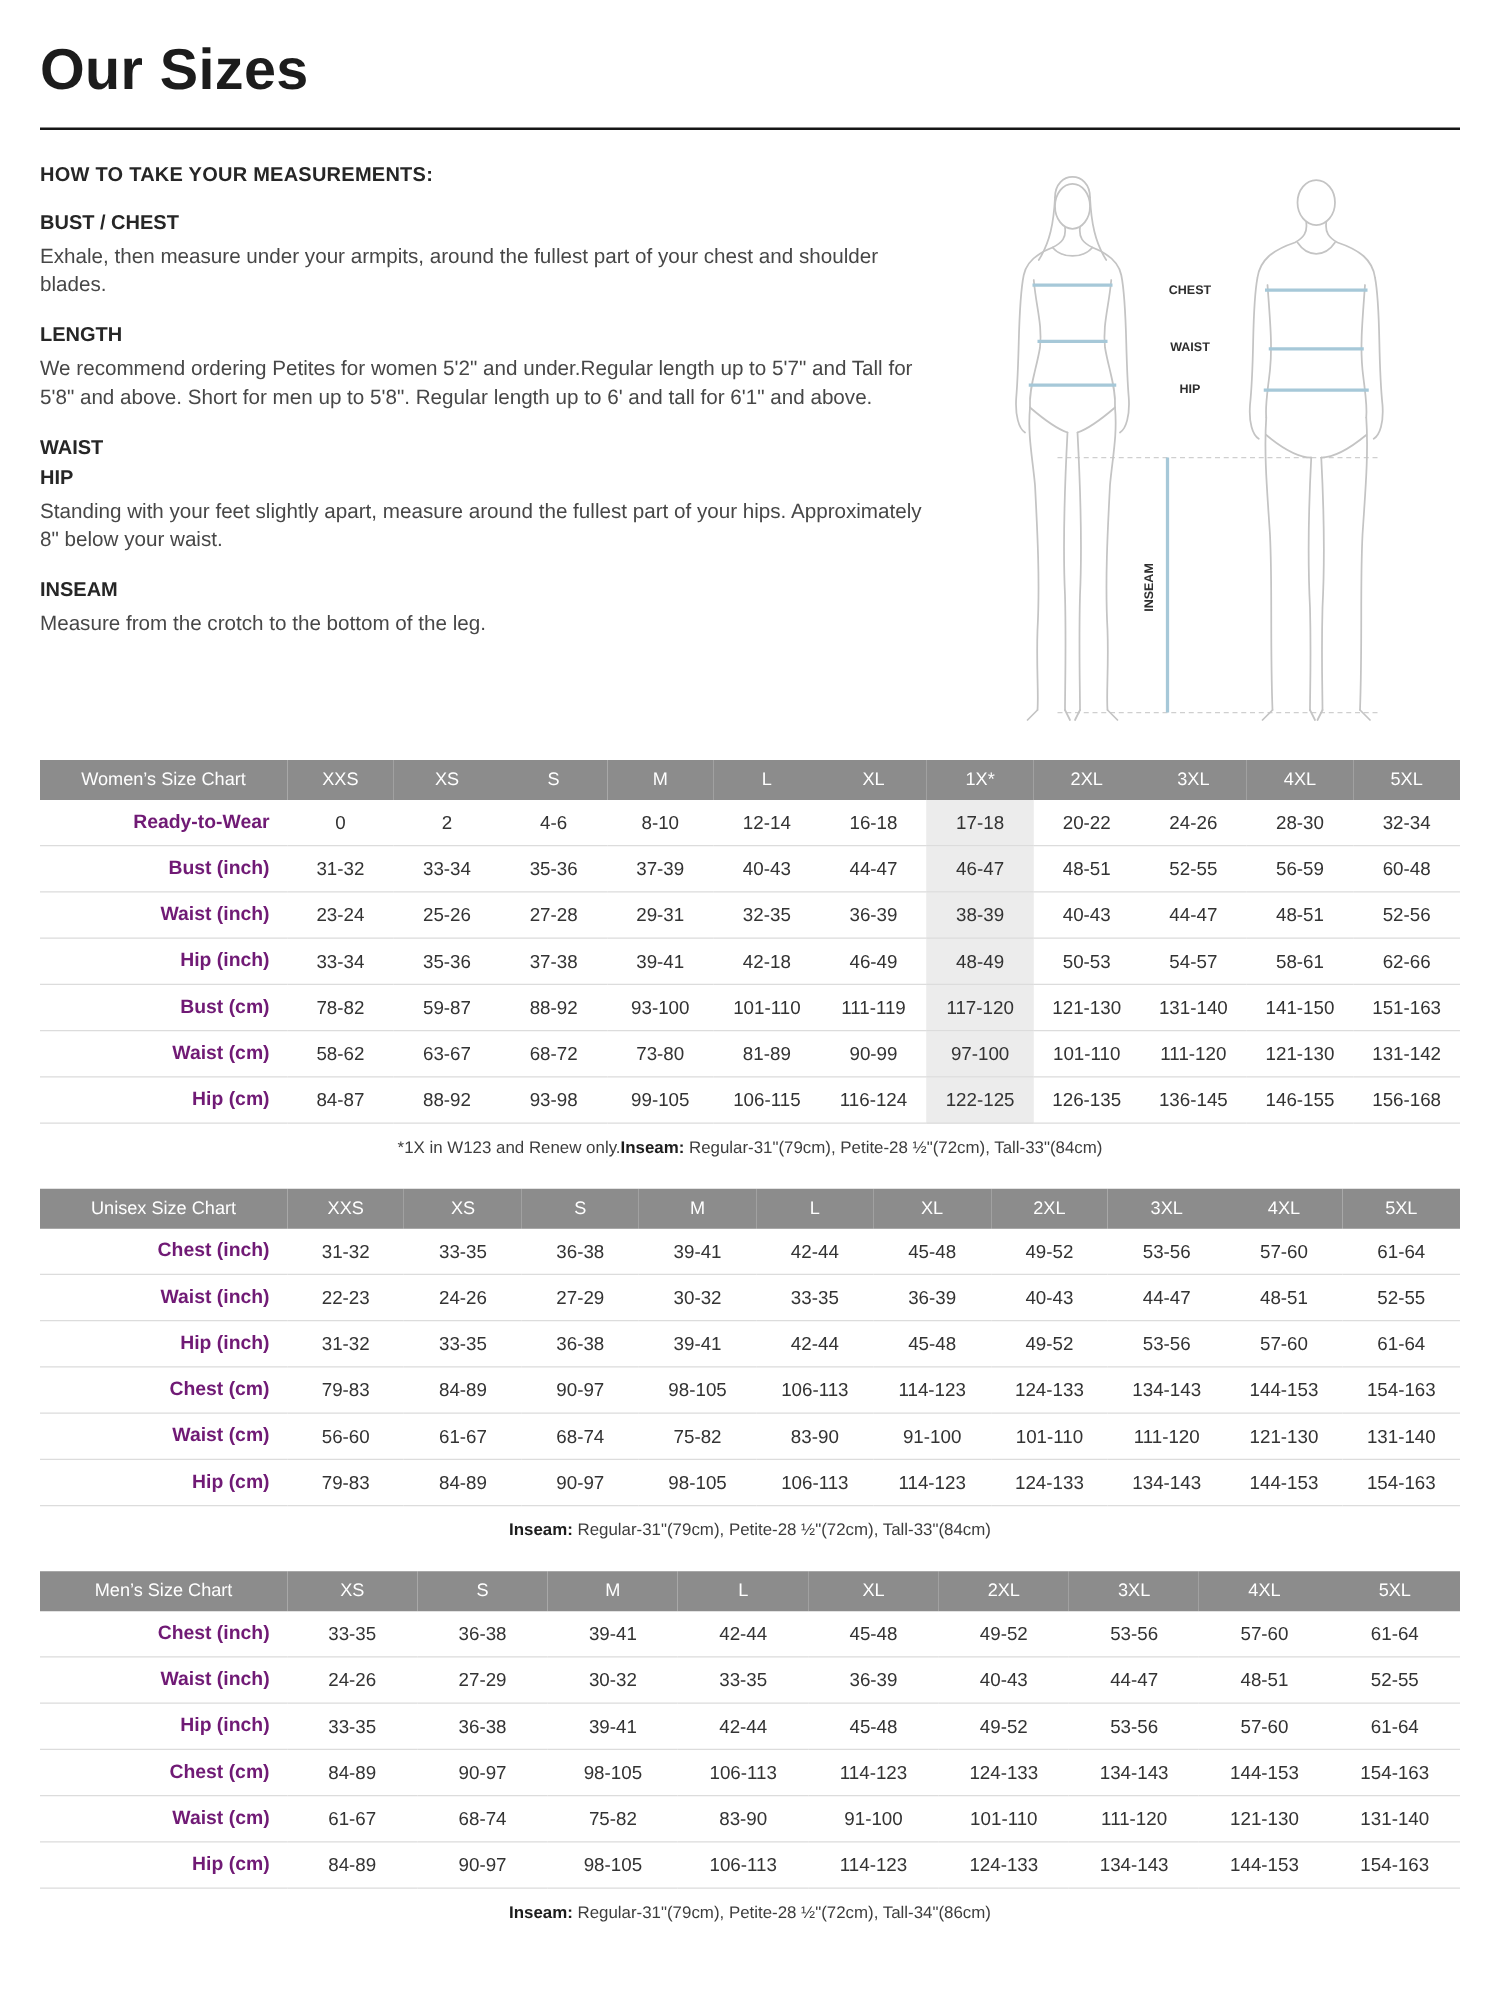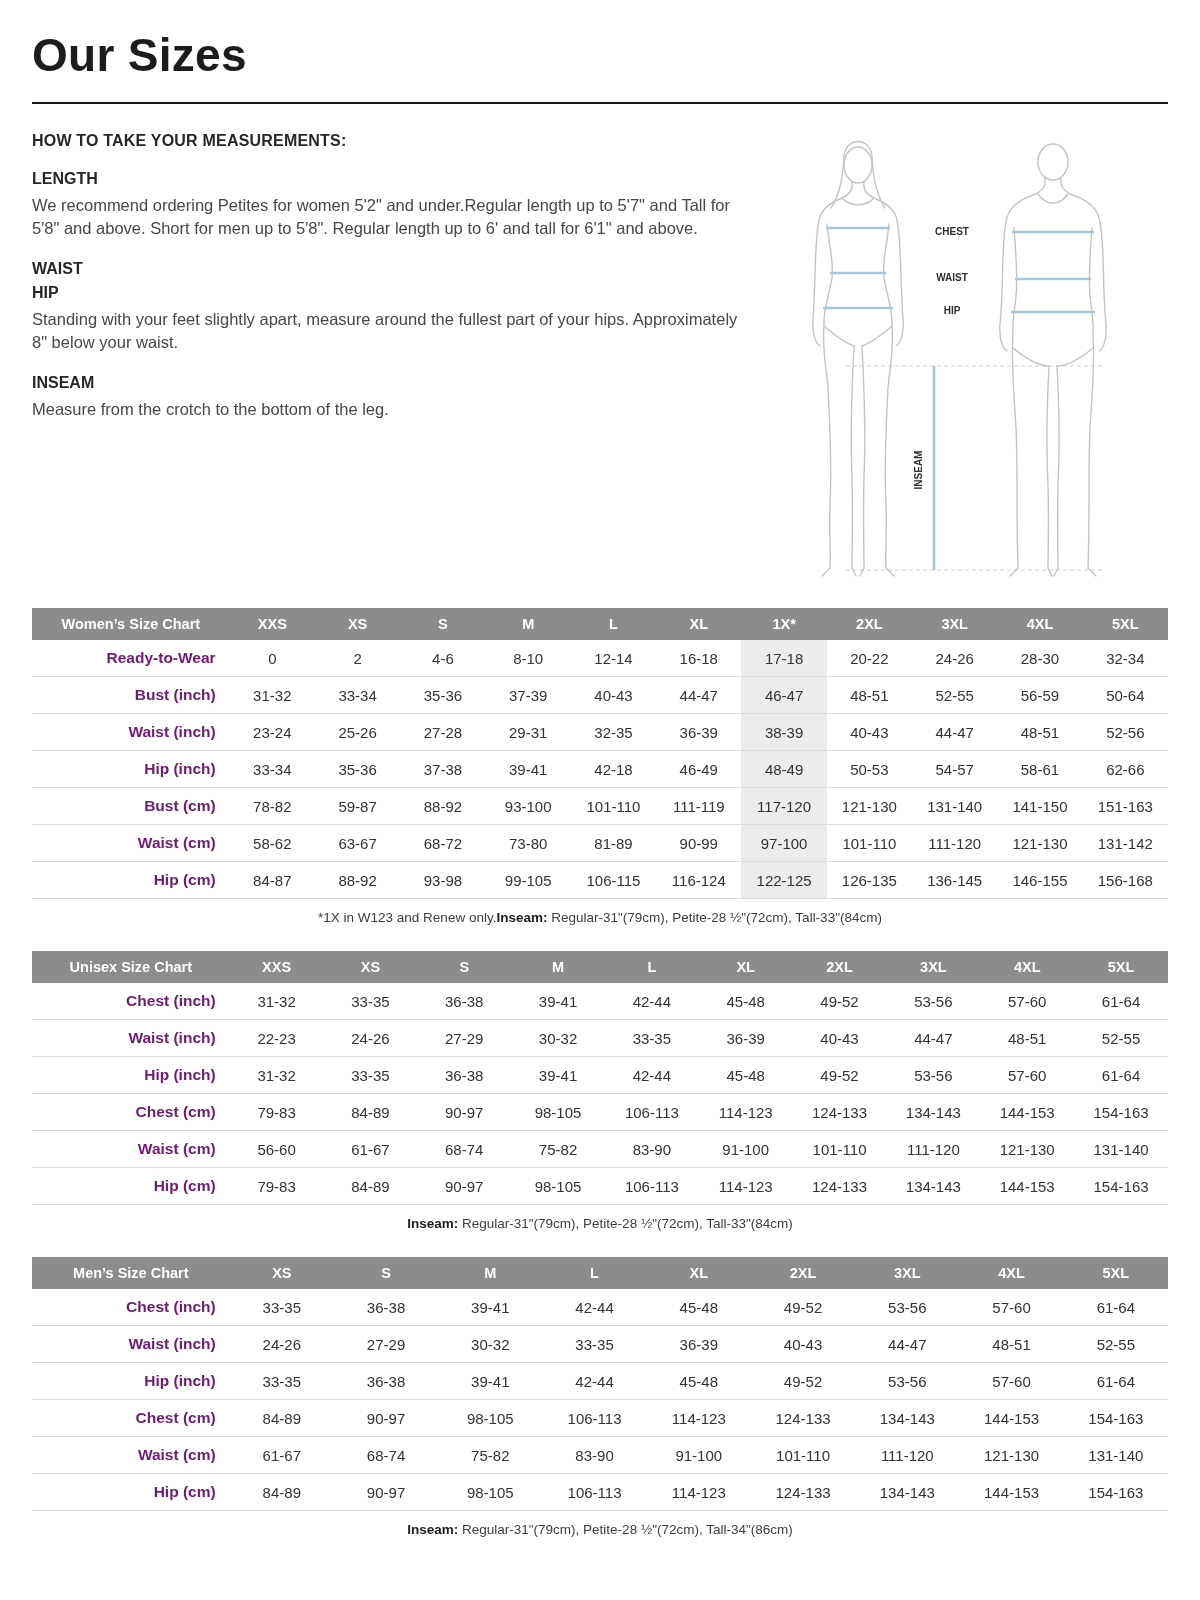--- a/index.html
+++ b/index.html
@@ -32,21 +32,21 @@
   .instr-section h3 { font-size: 16px; color: #262626; margin: 0 0 6px; }
   .instr-section p {
     font-size: 16.5px; line-height: 1.42; margin: 0 0 19px; color: #474747;
   }
   .figure-wrap { flex: 1; display: flex; justify-content: center; padding-top: 4px; }
 
   #tables { margin-top: 18px; }
   .table-block { margin-bottom: 26px; }
   table.size-table { width: 100%; border-collapse: collapse; table-layout: fixed; }
   table.size-table thead th {
-    background: #8c8c8c; color: #ffffff; font-weight: bold;
+    background: #8c8c8c; color: #ffffff; font-weight: normal;
     font-size: 14.5px; padding: 8px 4px; text-align: center;
   }
   table.size-table tbody tr { border-bottom: 1px solid #dcdcdc; }
   table.size-table tbody th.row-label {
     text-align: right; padding: 9px 14px 9px 4px;
     color: #701a75; font-weight: bold; font-size: 15.5px;
   }
   table.size-table tbody td {
     text-align: center; font-size: 15px; color: #333333; padding: 9px 3px;
   }
@@ -63,20 +63,24 @@
 
 <div class="page">
 
   <h1 class="page-title">Our Sizes</h1>
   <hr class="title-rule">
 
   <div class="content-row">
     <div class="instructions">
       <h2>HOW TO TAKE YOUR MEASUREMENTS:</h2>
 
+      <section class="instr-section">
+        <h3>BUST / CHEST</h3>
+        <p>Exhale, then measure under your armpits, around the fullest part of your chest and shoulder blades.</p>
+      </section>
       <section class="instr-section">
         <h3>LENGTH</h3>
         <p>We recommend ordering Petites for women 5'2" and under.Regular length up to 5'7" and Tall for 5'8" and above. Short for men up to 5'8". Regular length up to 6' and tall for 6'1" and above.</p>
       </section>
       <section class="instr-section">
         <h3>WAIST</h3>
       </section>
       <section class="instr-section">
         <h3>HIP</h3>
         <p>Standing with your feet slightly apart, measure around the fullest part of your hips. Approximately 8" below your waist.</p>
@@ -201,21 +205,21 @@
               <td>31-32</td>
               <td>33-34</td>
               <td>35-36</td>
               <td>37-39</td>
               <td>40-43</td>
               <td>44-47</td>
               <td class="hi">46-47</td>
               <td>48-51</td>
               <td>52-55</td>
               <td>56-59</td>
-              <td>50-64</td>
+              <td>60-48</td>
             </tr>
             <tr>
               <th class="row-label">Waist (inch)</th>
               <td>23-24</td>
               <td>25-26</td>
               <td>27-28</td>
               <td>29-31</td>
               <td>32-35</td>
               <td>36-39</td>
               <td class="hi">38-39</td>

